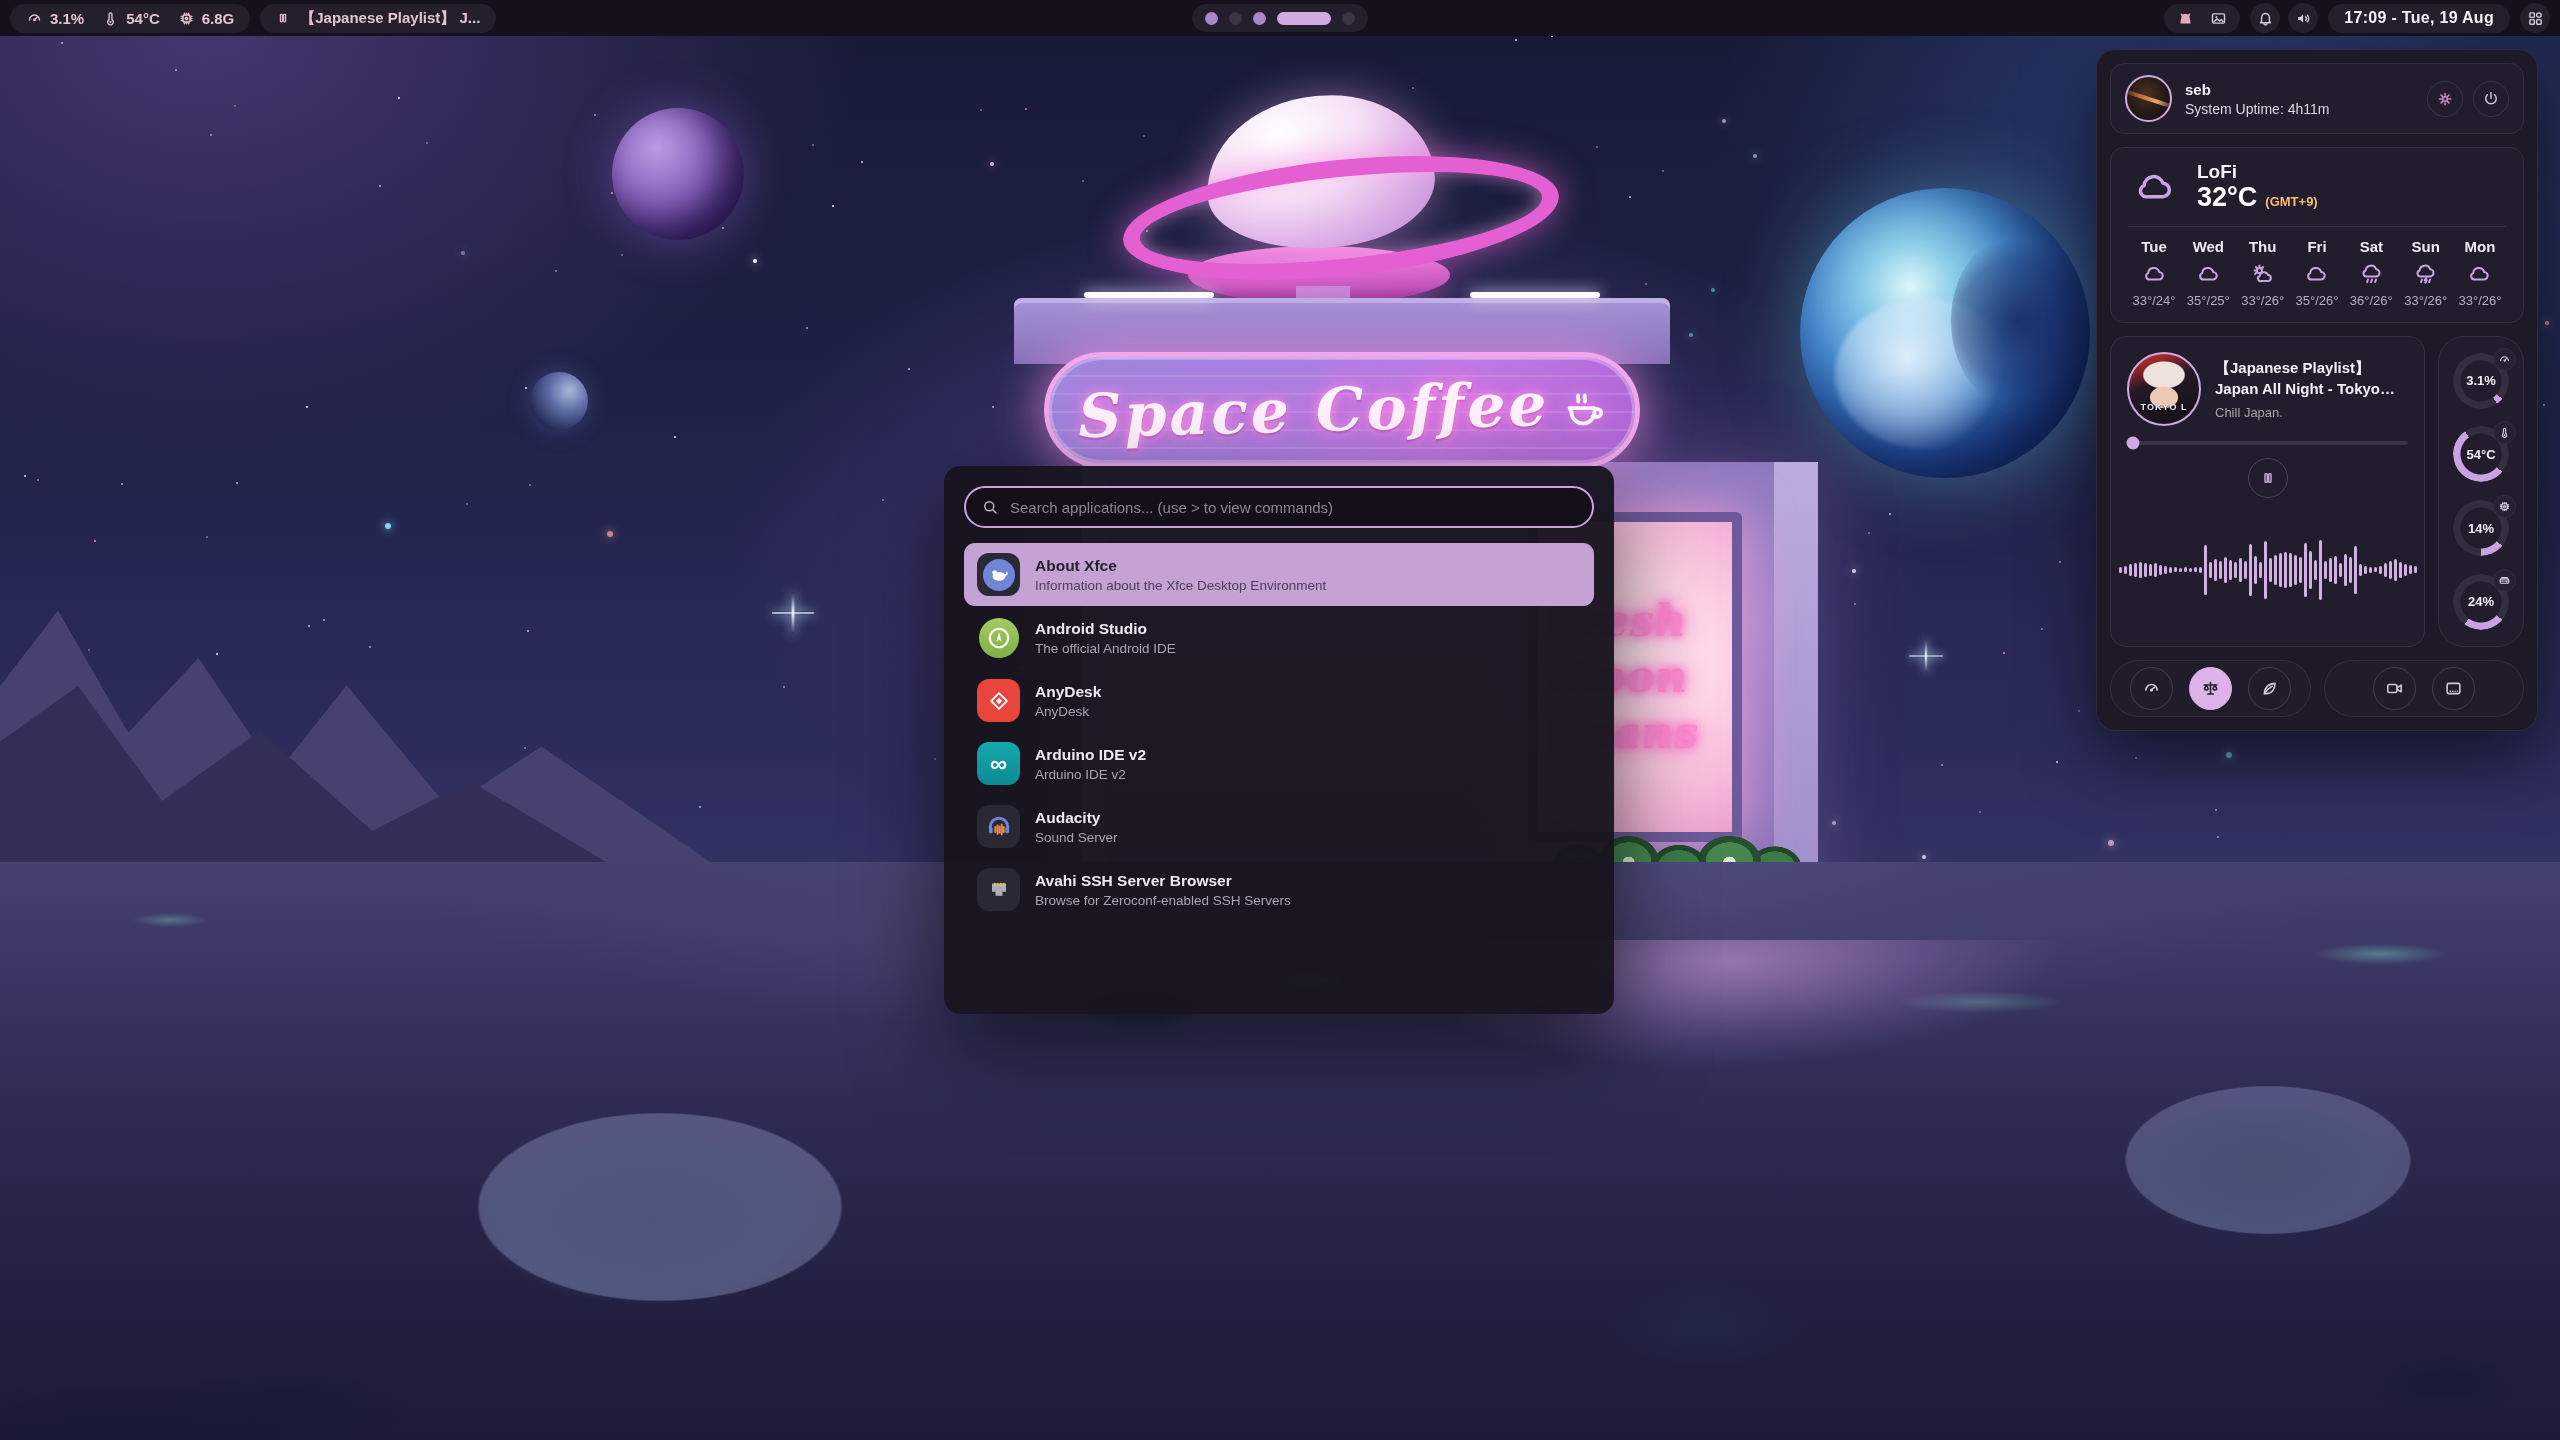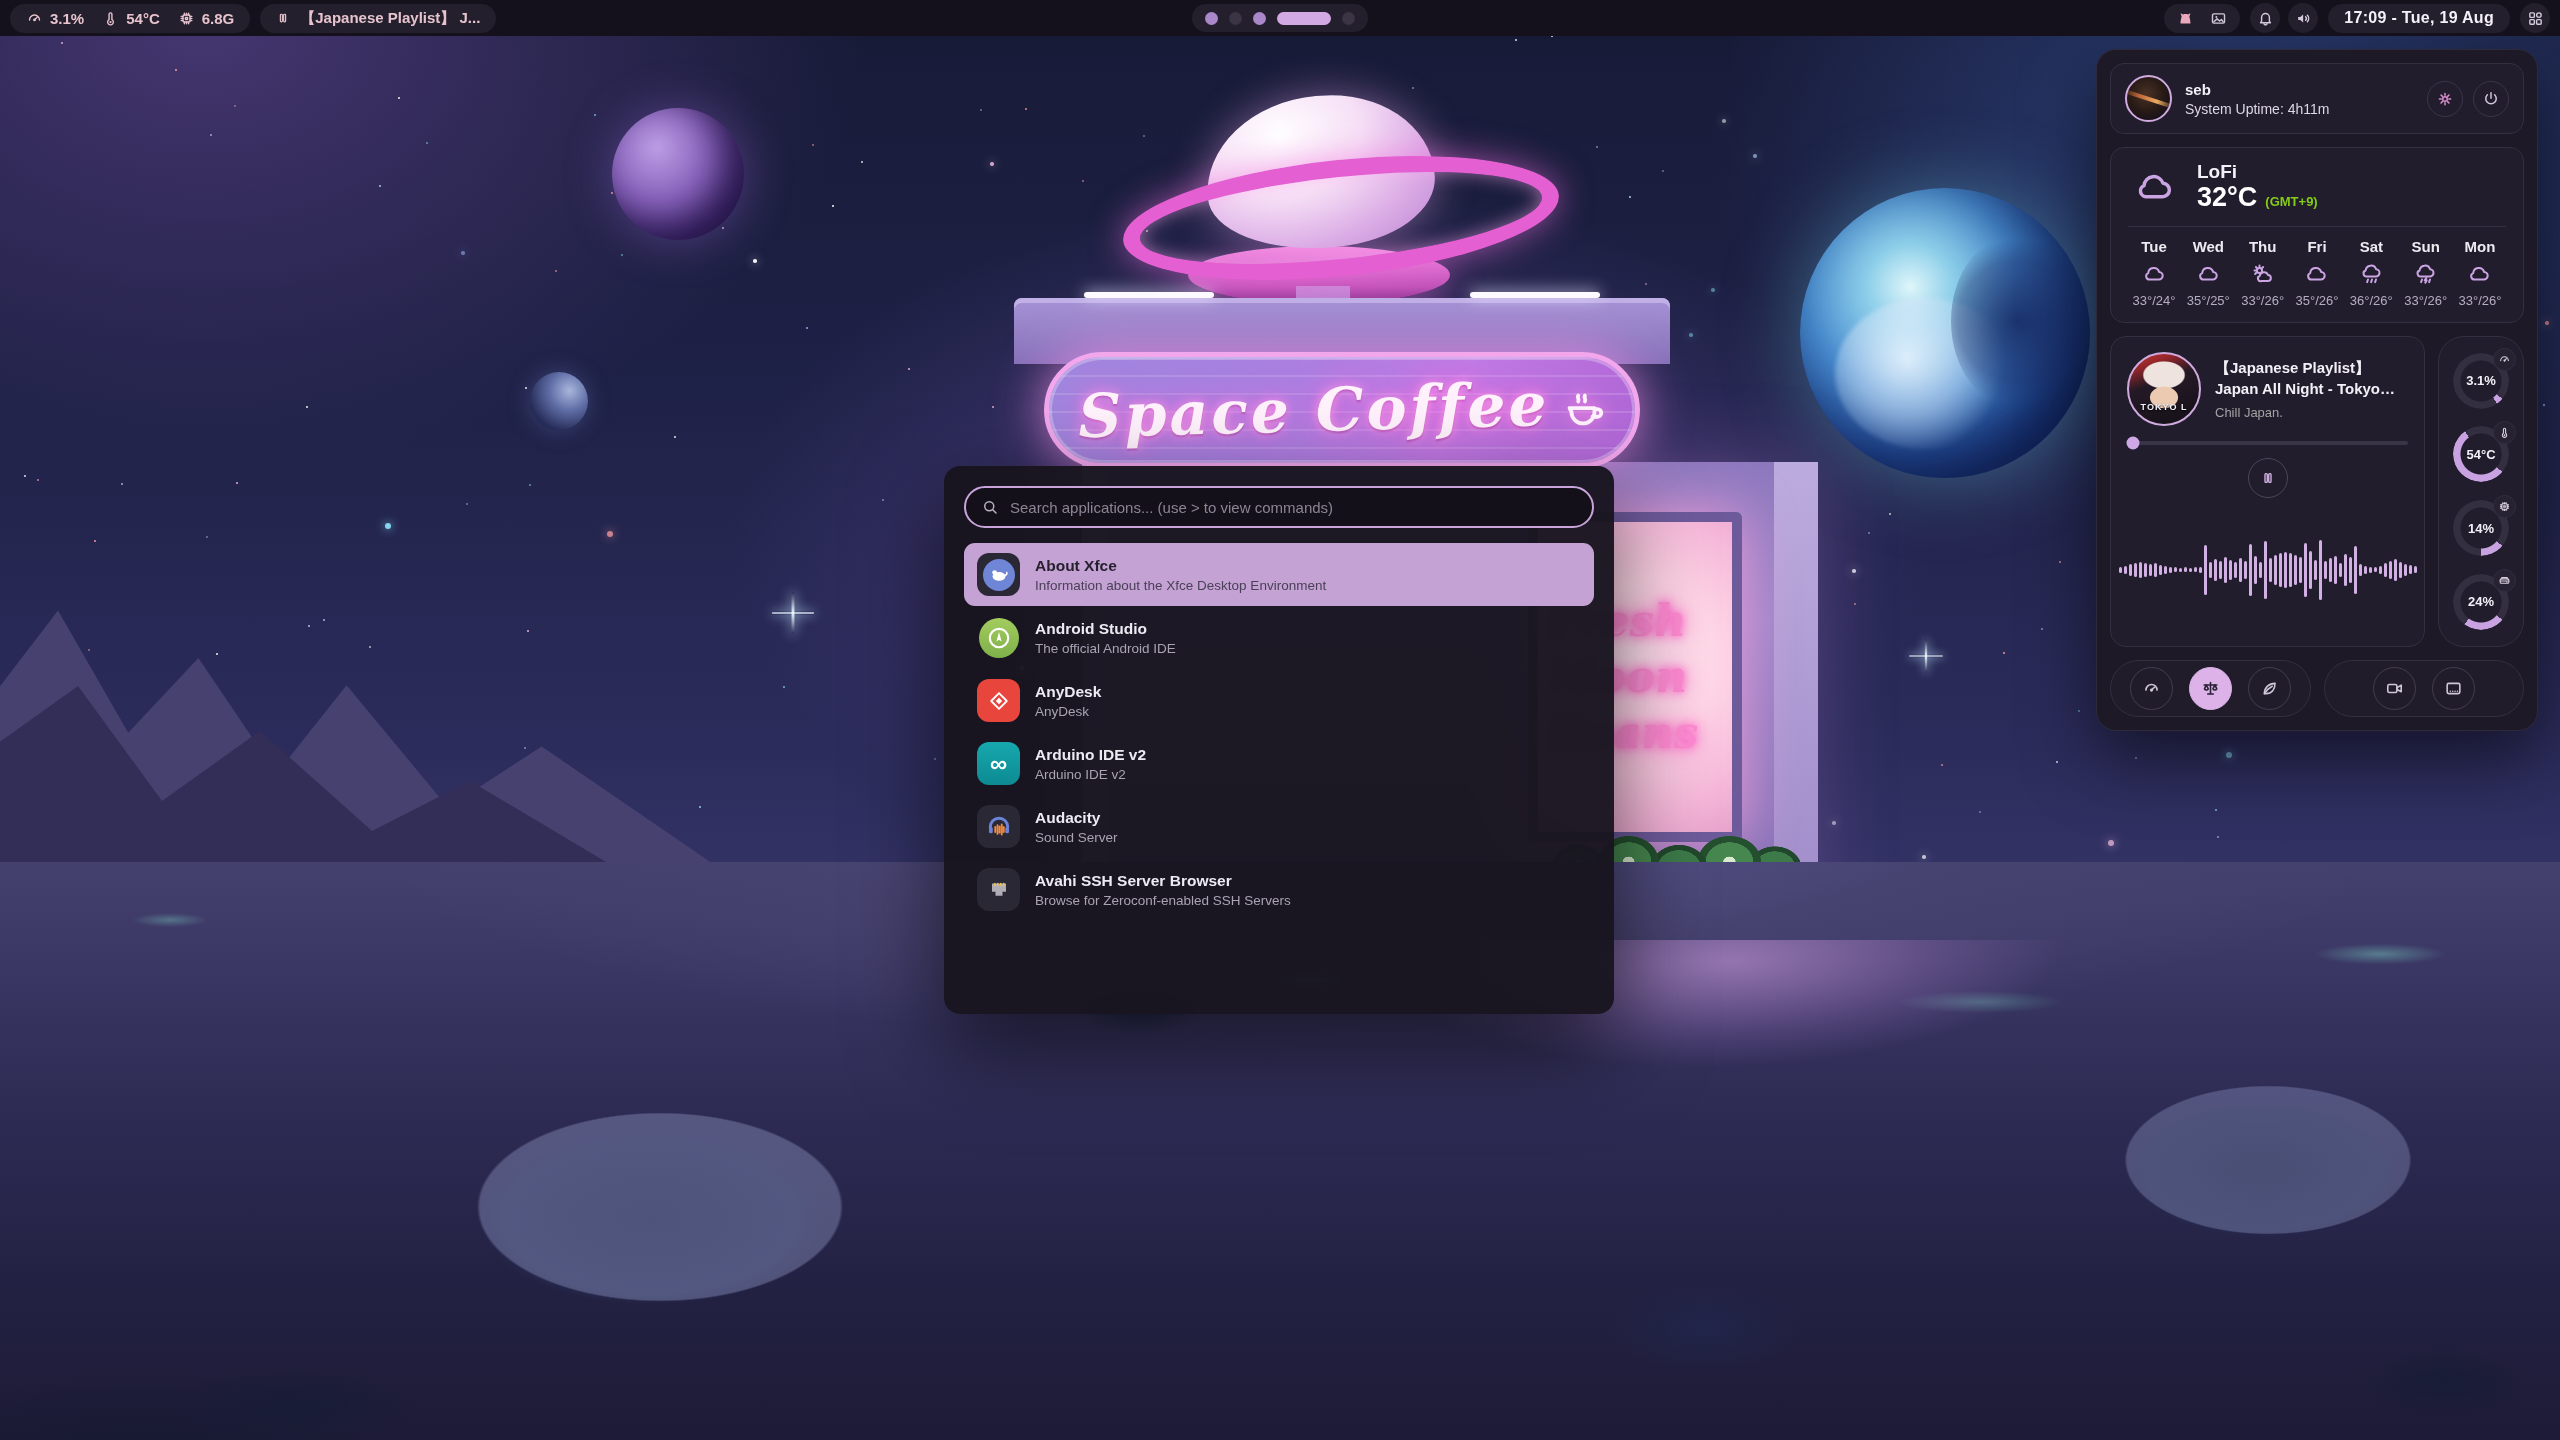--- a/index.html
+++ b/index.html
@@ -197,21 +197,21 @@
     display:flex; align-items:center; justify-content:center; background:transparent; }
   .circle-btn .ic { width:18px; height:18px; }
   .gear-btn { color:#d98fcd; }
 
   .weather-card { padding:13px 17px 14px; flex:none; }
   .w-head { display:flex; align-items:center; gap:15px; }
   .w-cloud { width:54px; height:42px; color:#cba4e4; flex:none; }
   .w-city { font-size:19px; font-weight:bold; color:#f4f0f8; line-height:1.15; }
   .w-temp-row { display:flex; align-items:baseline; gap:8px; }
   .w-temp { font-size:27px; font-weight:bold; color:#ffffff; line-height:1.1; }
-  .w-tz { font-size:13px; font-weight:bold; color:#84cc16; }
+  .w-tz { font-size:13px; font-weight:bold; color:#fdba74; }
   .w-div { height:1px; background:#352f42; margin:13px 0 11px; }
   .w-forecast { display:flex; justify-content:space-between; }
   .w-day { display:flex; flex-direction:column; align-items:center; gap:7px; width:52px; }
   .w-day-name { font-size:15px; font-weight:bold; color:#edeaf2; }
   .w-day .ic { width:27px; height:24px; color:#cba4e4; }
   .w-day-temp { font-size:13px; color:#b5aec2; white-space:nowrap; }
 
   .media-row { display:flex; gap:13px; flex:1; min-height:0; }
   .music-card { flex:1; border-radius:16px; padding:15px 16px 12px; display:flex; flex-direction:column; min-width:0; }
   .m-top { display:flex; gap:14px; align-items:center; }

